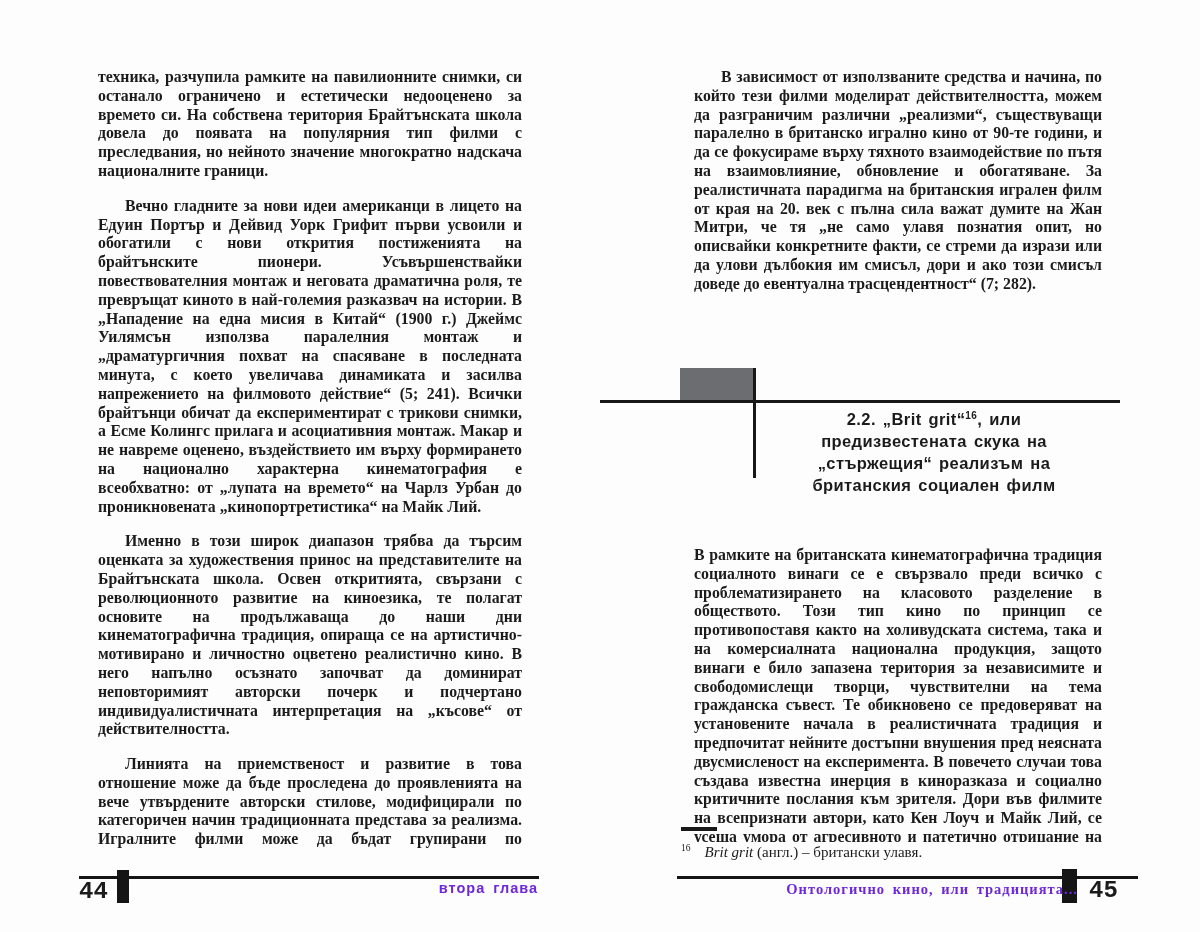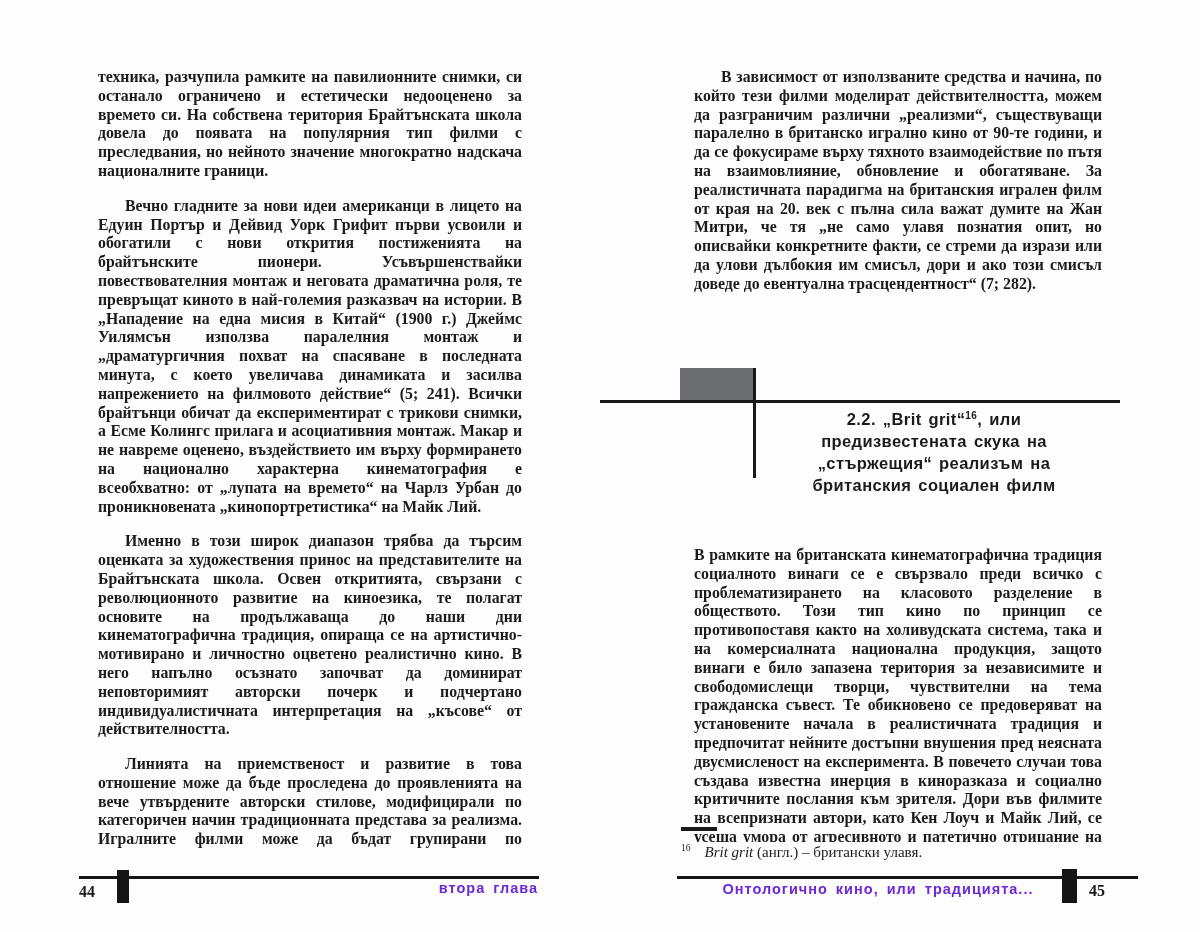--- a/index.html
+++ b/index.html
@@ -61,33 +61,33 @@
 
   
   .foot-rule { position: absolute; height: 2.5px; background: #151515; }
   .foot-rule-left  { left: 79px;  top: 876px; width: 460px; }
   .foot-rule-right { left: 677px; top: 876px; width: 461px; }
   .foot-bar { position: absolute; background: #151515; }
   .foot-bar-left  { left: 117px;  top: 870px; width: 12px; height: 33px; }
   .foot-bar-right { left: 1062px; top: 869px; width: 15px; height: 34px; }
   .page-number {
     position: absolute;
-    font-family: Liberation Serif, serif;
-    font-weight: bold; font-size: 16px; line-height: 21px;
+    font-family: Liberation Mono, monospace;
+    font-weight: bold; font-size: 24px; line-height: 21px;
   }
   .pn-left  { left: 79px;   top: 881px; }
   .pn-right { left: 1089px; top: 880px; }
   .running-footer {
     position: absolute;
     font-family: "Liberation Sans", sans-serif;
     font-weight: bold; font-size: 14.5px; line-height: 16px;
     letter-spacing: 1px; word-spacing: 3px; color: #6d28d9;
   }
   .rf-left  { left: 300px; top: 880px; width: 238px; text-align: right; }
-  .rf-right { left: 678px; top: 881px; width: 400px; text-align: center; }
+  .rf-right { left: 678px; top: 881px; width: 400px; text-align: right; font-family: Liberation Serif, serif; }
 </style>
 </head>
 <body>
 
 <div class="spread">
 
   <div class="textcol col-left">
     <p>техника, разчупила рамките на павилионните снимки, си останало ограничено и естетически недооценено за времето си. На собствена територия Брайтънската школа довела до появата на популярния тип филми с преследвания, но нейното значение многократно надскача националните граници.</p>
     <p class="indent">Вечно гладните за нови идеи американци в лицето на Едуин Портър и Дейвид Уорк Грифит първи усвоили и обогатили с нови открития постиженията на брайтънските пионери. Усъвършенствайки повествователния монтаж и неговата драматична роля, те превръщат киното в най-големия разказвач на истории. В „Нападение на една мисия в Китай“ (1900 г.) Джеймс Уилямсън използва паралелния монтаж и „драматургичния похват на спасяване в последната минута, с което увеличава динамиката и засилва напрежението на филмовото действие“ (5; 241). Всички брайтънци обичат да експериментират с трикови снимки, а Есме Колингс прилага и асоциативния монтаж. Макар и не навреме оценено, въздействието им върху формирането на национално характерна кинематография е всеобхватно: от „лупата на времето“ на Чарлз Урбан до проникновената „кинопортретистика“ на Майк Лий.</p>
     <p class="indent">Именно в този широк диапазон трябва да търсим оценката за художествения принос на представителите на Брайтънската школа. Освен откритията, свързани с революционното развитие на киноезика, те полагат основите на продължаваща до наши дни кинематографична традиция, опираща се на артистично-мотивирано и личностно оцветено реалистично кино. В него напълно осъзнато започват да доминират неповторимият авторски почерк и подчертано индивидуалистичната интерпретация на „късове“ от действителността.</p>

